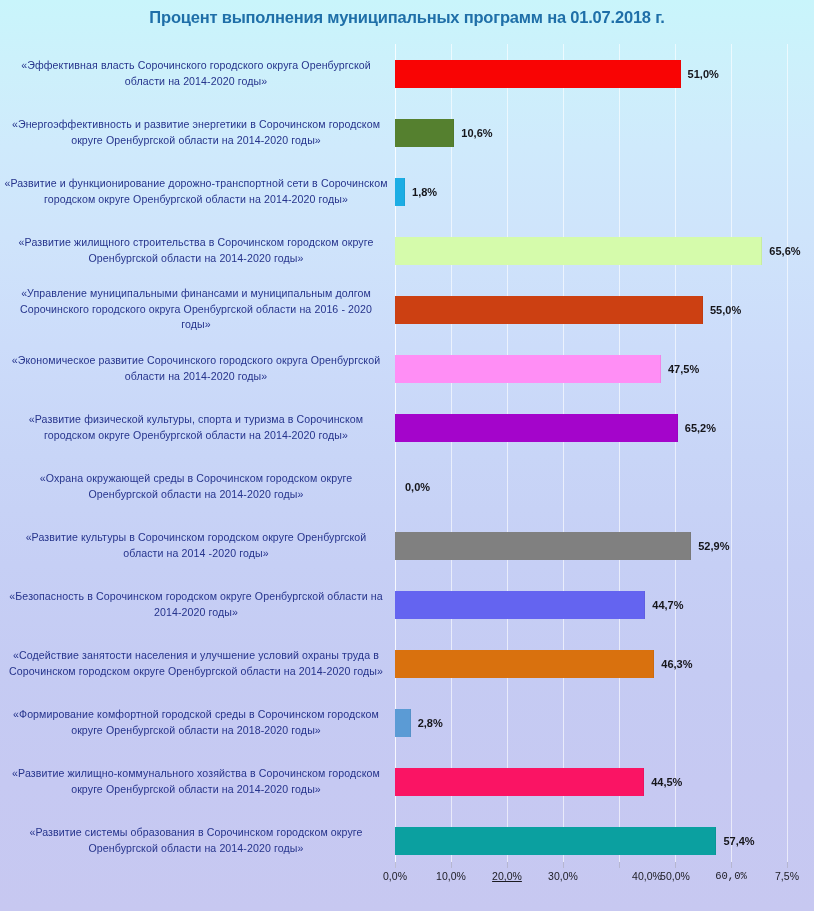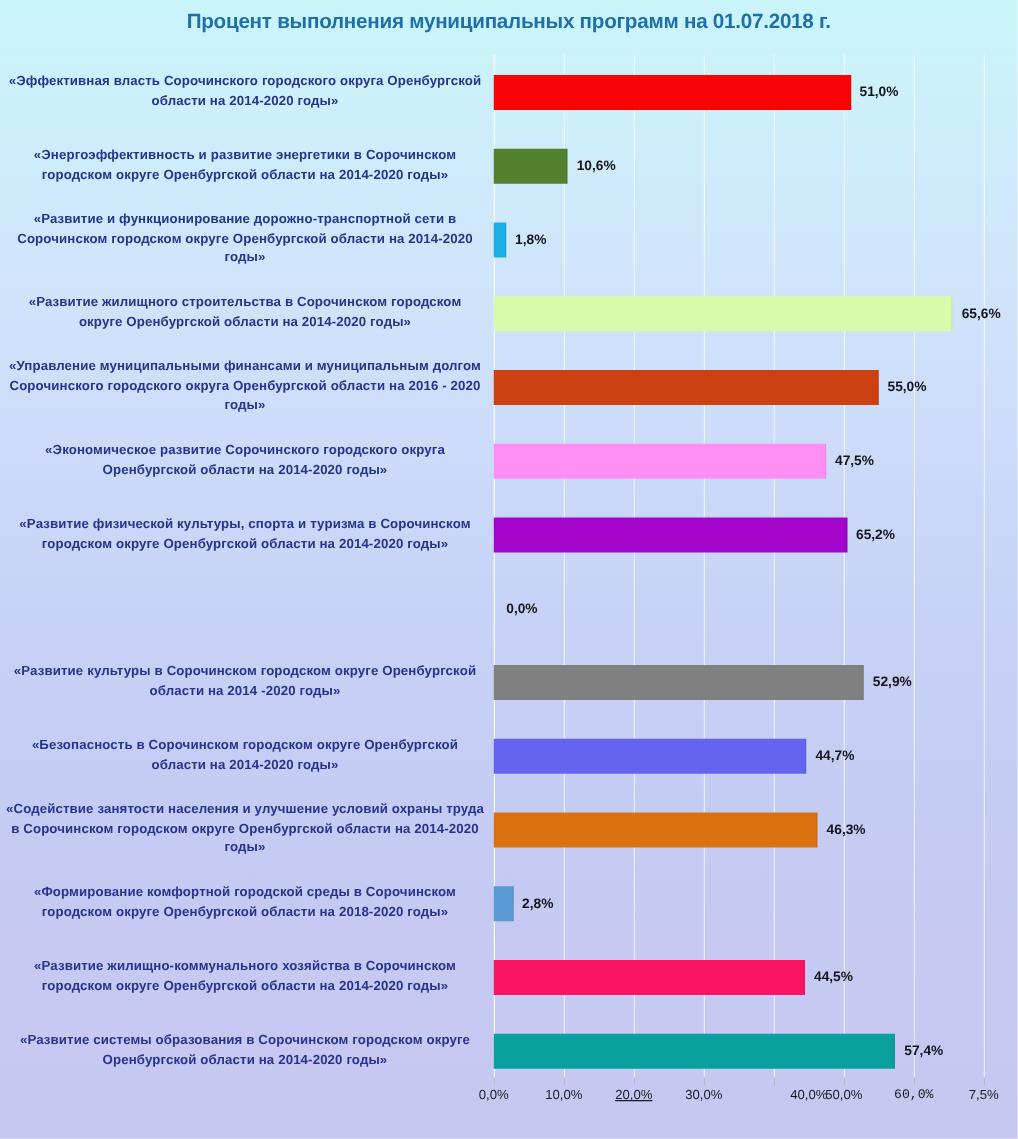--- a/index.html
+++ b/index.html
@@ -76,21 +76,21 @@
     height: 59px;
     display: flex;
     align-items: center;
   }
   .cat-label {
     position: absolute;
     right: 426px;     
     width: 384px;
     text-align: center;
     font-size: 10.6px;
-    font-weight: bold;
+    font-weight: normal;
     color: #26348c;
     line-height: 1.45;
     letter-spacing: 0.1px;
   }
   .bar-wrap {
     position: absolute;
     left: 395px;
     top: 50%;
     transform: translateY(-50%);
     display: flex;
@@ -198,20 +198,21 @@
         </div>
       </div>
       <div class="row">
         <div class="cat-label">«Развитие физической культуры, спорта и туризма в Сорочинском городском округе Оренбургской области на 2014-2020 годы»</div>
         <div class="bar-wrap">
           <div class="bar" style="width: 282.8px; background: rgb(164, 5, 203);"></div>
           <div class="val-label">65,2%</div>
         </div>
       </div>
       <div class="row">
+        <div class="cat-label">«Охрана окружающей среды в Сорочинском городском округе Оренбургской области на 2014-2020 годы»</div>
         <div class="bar-wrap">
           <div class="bar zero" style="width: 0px; background: transparent;"></div>
           <div class="val-label" style="margin-left: 10px;">0,0%</div>
         </div>
       </div>
       <div class="row">
         <div class="cat-label">«Развитие культуры в Сорочинском городском округе Оренбургской области на 2014 -2020 годы»</div>
         <div class="bar-wrap">
           <div class="bar" style="width: 296.24px; background: rgb(128, 128, 128);"></div>
           <div class="val-label">52,9%</div>

